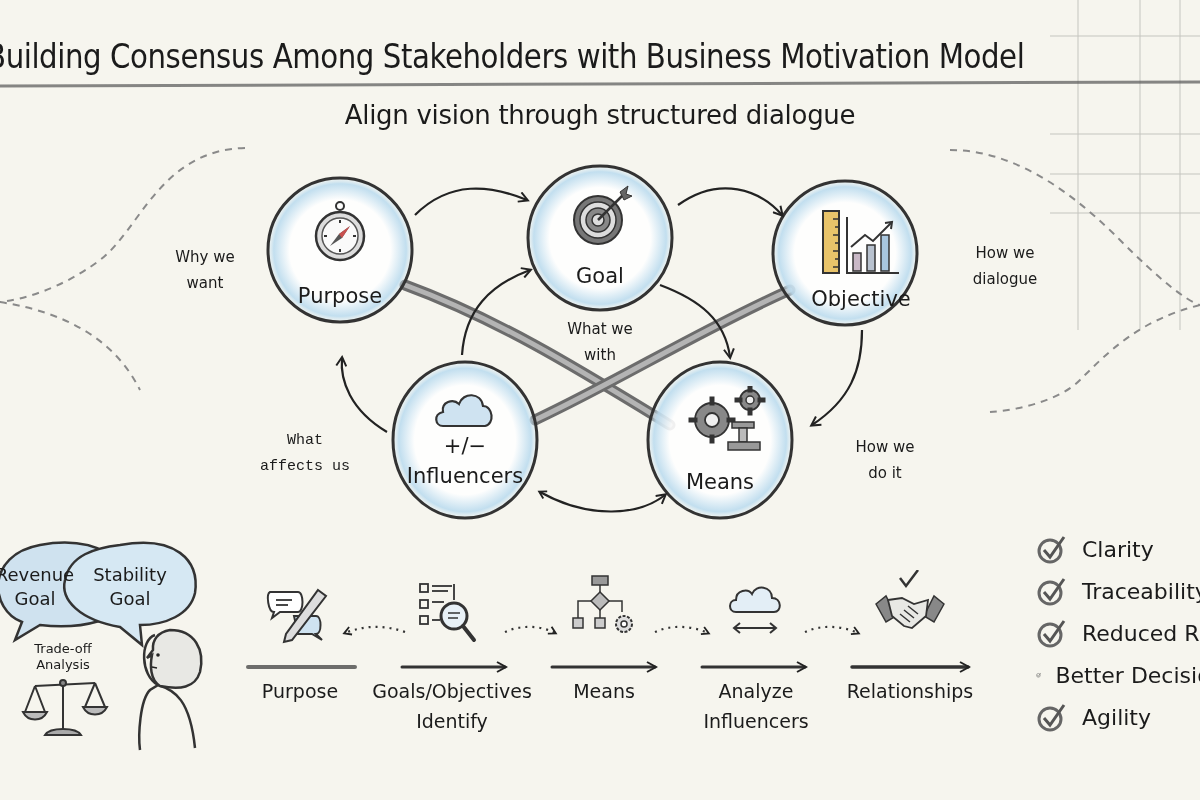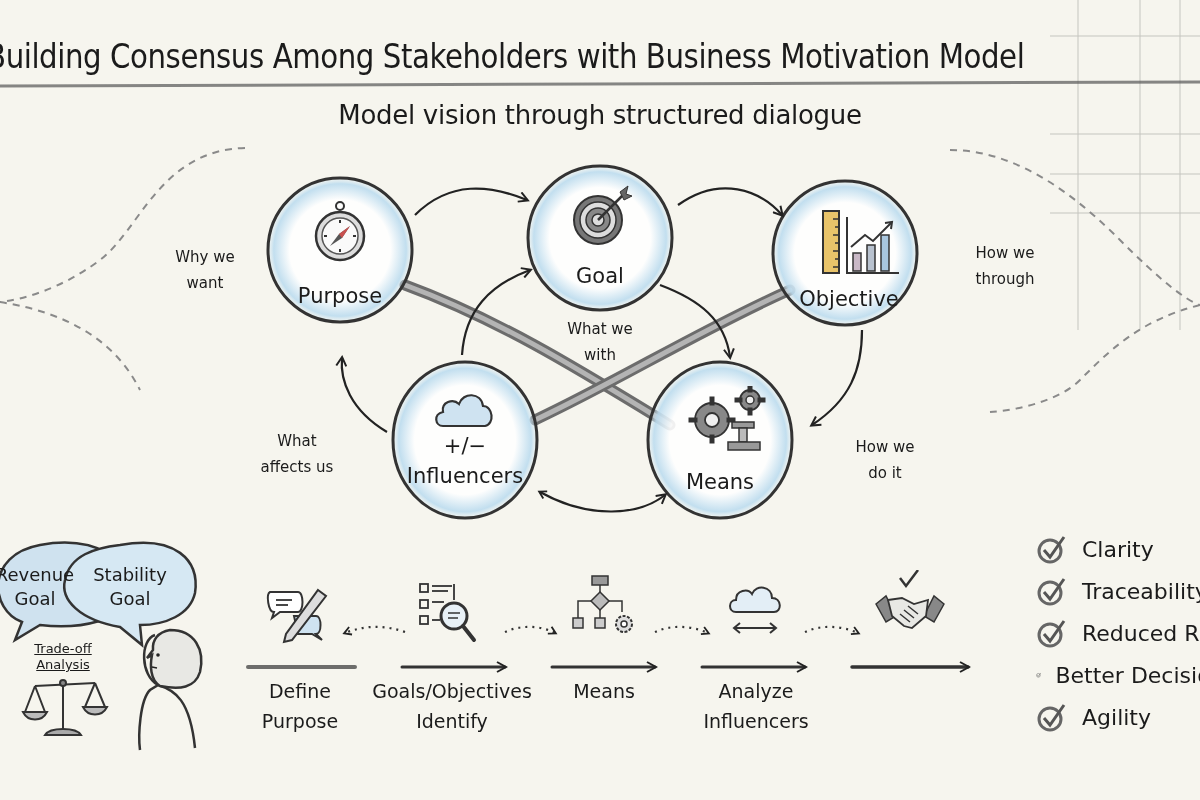--- a/index.html
+++ b/index.html
@@ -20,21 +20,21 @@
   .subtitle {
     left: 0; width: 1200px; top: 100px; text-align: center;
     font-size: 26px; letter-spacing: -0.3px;
   }
   .node-label { font-size: 21px; text-align: center; }
   .annot { font-size: 15px; text-align: center; line-height: 26px; }
   .step-label { font-size: 19px; text-align: center; line-height: 30px; width: 160px; }
   .benefit { font-size: 22px; display: flex; align-items: center; height: 42px; white-space: nowrap; }
   .benefit .chk { width: 32px; height: 32px; margin-right: 14px; }
   .bubble-text { font-size: 18px; text-align: center; line-height: 24px; }
-  .tradeoff { font-size: 13px; text-align: center; line-height: 16px; text-decoration: underline; }
+  .tradeoff { font-size: 13px; text-align: center; line-height: 16px; }
 </style>
 </head>
 <body>
 
 <svg id="bg-svg" width="1200" height="800" viewBox="0 0 1200 800">
   <defs>
     <radialGradient id="glow" cx="50%" cy="50%" r="50%">
       <stop offset="70%" stop-color="#ffffff" stop-opacity="0.9"></stop>
       <stop offset="92%" stop-color="#bcdcef" stop-opacity="0.9"></stop>
       <stop offset="100%" stop-color="#d9ebf5" stop-opacity="0.2"></stop>
@@ -123,21 +123,21 @@
     <circle cx="63" cy="683" r="3" fill="#888"></circle>
     <path d="M35,686 L25,712 M35,686 L45,712"></path>
     <path d="M23,712 C28,722 42,722 47,712 Z" fill="#bbb"></path>
     <path d="M95,683 L85,707 M95,683 L105,707"></path>
     <path d="M83,707 C88,717 102,717 107,707 Z" fill="#bbb"></path>
     <path d="M45,735 C50,727 76,727 81,735 Z" fill="#aaa"></path>
   </g>
 </svg>
 
 <div class="abs title">Building Consensus Among Stakeholders with Business Motivation Model</div>
-<div class="abs subtitle">Model vision through structured dialogue</div>
+<div class="abs subtitle">Align vision through structured dialogue</div>
 
 <div class="abs" style="left:268px; top:178px; width:144px; height:144px;">
   <svg class="abs" style="left:44px; top:22px;" width="56" height="64" viewBox="0 0 56 64">
     <circle cx="28" cy="6" r="4" fill="none" stroke="#333" stroke-width="2"></circle>
     <circle cx="28" cy="36" r="24" fill="#ddd" stroke="#333" stroke-width="2.5"></circle>
     <circle cx="28" cy="36" r="18" fill="#fafafa" stroke="#555" stroke-width="1.5"></circle>
     <path d="M18,46 L27,34 L38,26 L30,38 Z" fill="#555"></path>
     <path d="M27,34 L38,26 L30,38 Z" fill="#c8504f"></path>
     <line x1="28" y1="20" x2="28" y2="23" stroke="#333" stroke-width="2"></line>
     <line x1="28" y1="49" x2="28" y2="52" stroke="#333" stroke-width="2"></line>
@@ -171,21 +171,21 @@
         <line x1="14" y1="50" x2="18" y2="50"></line>
       <line x1="12" y1="58" x2="18" y2="58"></line>
     </g>
     <path d="M26,8 L26,64 L78,64" fill="none" stroke="#333" stroke-width="2"></path>
     <rect x="32" y="44" width="8" height="18" fill="#c9b8c6" stroke="#333" stroke-width="1.5"></rect>
     <rect x="46" y="36" width="8" height="26" fill="#b8c2cf" stroke="#333" stroke-width="1.5"></rect>
     <rect x="60" y="26" width="8" height="36" fill="#a8c6de" stroke="#333" stroke-width="1.5"></rect>
     <path d="M30,38 L44,26 L52,32 L70,14" fill="none" stroke="#333" stroke-width="2"></path>
     <path d="M64,14 L71,13 L70,20" fill="none" stroke="#333" stroke-width="2"></path>
   </svg>
-  <div class="abs node-label" style="left:4px; width:144px; top:106px;">Objective</div>
+  <div class="abs node-label" style="left:16px; width:144px; top:106px;">Objective</div>
 </div>
 
 <div class="abs" style="left:393px; top:362px; width:144px; height:156px;">
   <svg class="abs" style="left:40px; top:26px;" width="64" height="42" viewBox="0 0 64 42">
     <path d="M10,38 C2,38 0,26 10,24 C8,14 20,10 26,16 C30,4 48,4 50,18 C60,18 62,36 52,38 Z" fill="#cfe3f1" stroke="#333" stroke-width="2.2"></path>
   </svg>
   <div class="abs node-label" style="left:0; width:144px; top:72px;">+/−</div>
   <div class="abs node-label" style="left:0; width:144px; top:102px;">Influencers</div>
 </div>
 
@@ -217,23 +217,23 @@
 <div class="abs annot" style="left:150px; top:244px; width:110px;">
   <div>Why we</div>
   <div>want</div>
 </div>
 <div class="abs annot" style="left:545px; top:316px; width:110px;">
   <div>What we</div>
   <div>with</div>
 </div>
 <div class="abs annot" style="left:945px; top:240px; width:120px;">
   <div>How we</div>
-  <div>through</div>
-</div>
-<div class="abs annot" style="left:232px; top:428px; width:130px;">
+  <div>dialogue</div>
+</div>
+<div class="abs annot" style="left:240px; top:428px; width:130px;font-family:Liberation Mono, monospace;">
   <div>What</div>
   <div>affects us</div>
 </div>
 <div class="abs annot" style="left:830px; top:434px; width:110px;">
   <div>How we</div>
   <div>do it</div>
 </div>
 
 <div class="abs bubble-text" style="left:-20px; top:563px; width:110px;">
   <div>Revenue</div>
@@ -250,21 +250,20 @@
 
 <div class="abs" style="left:220px; top:580px; width:160px; height:160px;">
   <svg class="abs" style="left:44px; top:6px;" width="72" height="60" viewBox="0 0 72 60">
     <path d="M6,6 H34 C40,6 40,26 34,26 H16 L8,32 L10,26 C4,26 2,8 6,6 Z" fill="#fff" stroke="#333" stroke-width="2"></path>
     <line x1="12" y1="14" x2="28" y2="14" stroke="#333" stroke-width="1.8"></line>
     <line x1="12" y1="19" x2="24" y2="19" stroke="#333" stroke-width="1.8"></line>
     <path d="M30,30 H52 C58,30 58,48 52,48 L58,54 L48,48 H34 Z" fill="#cfe3f1" stroke="#333" stroke-width="2"></path>
     <path d="M54,4 L62,10 L28,54 L20,56 L22,48 Z" fill="#ddd" stroke="#333" stroke-width="2"></path>
   </svg>
   <div class="abs step-label" style="left:0; top:96px;">
-    <div>Define</div>
     <div>Purpose</div>
   </div>
 </div>
 <div class="abs" style="left:372px; top:580px; width:160px; height:160px;">
   <svg class="abs" style="left:46px; top:0;" width="70" height="66" viewBox="0 0 70 66">
     <g fill="none" stroke="#333" stroke-width="1.8">
       <rect x="2" y="4" width="8" height="8"></rect>
         <line x1="14" y1="6" x2="34" y2="6"></line>
         <line x1="14" y1="11" x2="30" y2="11"></line>
       <rect x="2" y="20" width="8" height="8"></rect>
@@ -311,20 +310,21 @@
 </div>
 <div class="abs" style="left:830px; top:580px; width:160px; height:160px;">
   <svg class="abs" style="left:44px; top:-10px;" width="72" height="72" viewBox="0 0 72 72">
     <path d="M26,8 L32,16 L44,0" fill="none" stroke="#333" stroke-width="2.5"></path>
     <path d="M2,34 L12,26 L22,46 L12,52 Z" fill="#888" stroke="#333" stroke-width="1.5"></path>
     <path d="M70,34 L60,26 L50,46 L60,52 Z" fill="#888" stroke="#333" stroke-width="1.5"></path>
     <path d="M14,30 L28,28 L40,34 L54,30 L52,46 L38,58 L30,56 L18,46 Z" fill="#e8e8e4" stroke="#333" stroke-width="1.8"></path>
     <path d="M26,44 L36,52 M30,40 L40,48 M34,36 L44,44" stroke="#333" stroke-width="1.5"></path>
   </svg>
   <div class="abs step-label" style="left:0; top:96px;">
+    <div>Relationships</div>
   </div>
 </div>
 
 <div class="abs" style="left:1036px; top:528px; width:200px;">
   <div class="benefit">
     <svg class="chk" viewBox="0 0 32 32">
         <circle cx="14" cy="18" r="11" fill="none" stroke="#666" stroke-width="3"></circle>
         <path d="M8,17 L14,24 L28,4" fill="none" stroke="#555" stroke-width="3"></path>
       </svg>
     <span>Clarity</span>

